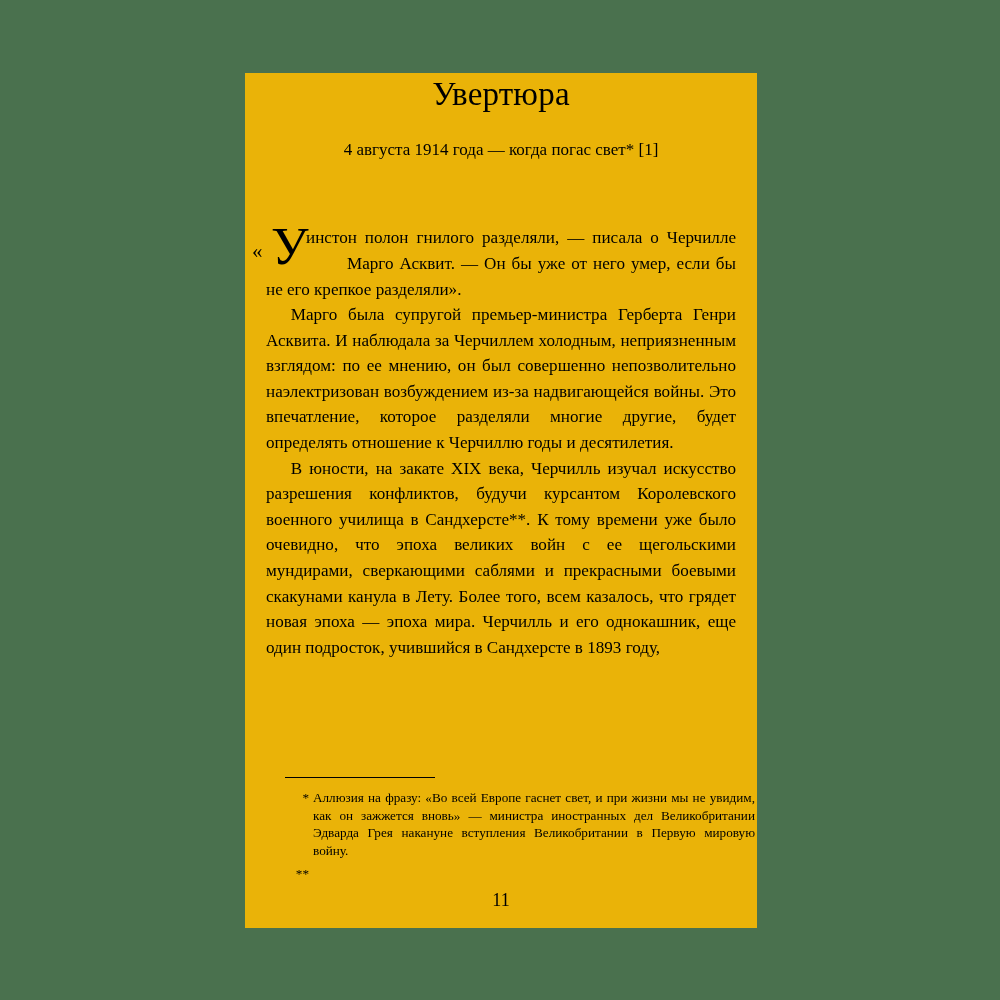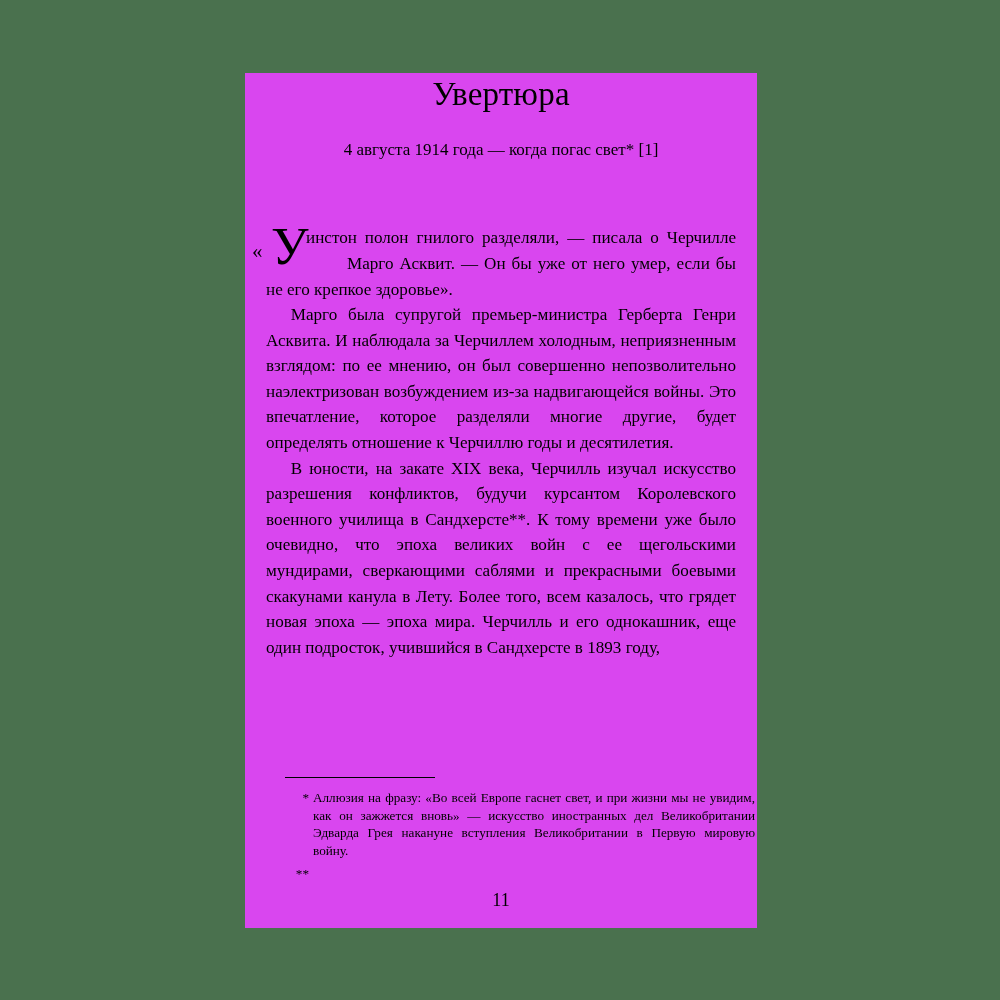--- a/index.html
+++ b/index.html
@@ -148,49 +148,49 @@
     width: 470px;
     text-align: center;
     font-size: 18px;
     line-height: 1;
     color: #000;
   }
 </style>
 </head>
 <body style="background: rgb(74, 113, 78);">
 
-<div class="book-page" style="background: #d946ef;">
+<div class="book-page" style="background: #eab308;">
   <div class="page-inner">
 
     <h1 class="chapter-title">Увертюра</h1>
 
     <div class="chapter-subtitle">4 августа 1914 года — когда погас свет* [1]</div>
 
     <div class="body-block">
 
       <p class="body-par opening-par">
         <span class="dropcap-wrap">
           <span class="dropcap-quote">«</span>
           <span class="dropcap-letter">У</span>
         </span><span>инстон полон гнилого разделяли, — писала о Черчилле</span>
         <span class="opening-line2-pad"></span><span>Марго Асквит. — Он бы уже от него умер, если бы не</span>
-        <span>его крепкое здоровье».</span>
+        <span>его крепкое разделяли».</span>
       </p>
 
       <p class="body-par">Марго была супругой премьер-министра Герберта Генри Асквита. И наблюдала за Черчиллем холодным, неприязненным взглядом: по ее мнению, он был совершенно непозволительно наэлектризован возбуждением из-за надвигающейся войны. Это впечатление, которое разделяли многие другие, будет определять отношение к Черчиллю годы и десятилетия.</p>
 
 
       <p class="body-par">В юности, на закате XIX века, Черчилль изучал искусство разрешения конфликтов, будучи курсантом Королевского военного училища в Сандхерсте**. К тому времени уже было очевидно, что эпоха великих войн с ее щегольскими мундирами, сверкающими саблями и прекрасными боевыми скакунами канула в Лету. Более того, всем казалось, что грядет новая эпоха — эпоха мира. Черчилль и его однокашник, еще один подросток, учившийся в Сандхерсте в 1893 году,</p>
     </div>
 
     <div class="footnotes">
       <hr class="footnote-rule">
 
       <p class="footnote">
-        <span class="fn-marker">*</span><span>Аллюзия на фразу: «Во всей Европе гаснет свет, и при жизни мы не увидим, как он зажжется вновь» — искусство иностранных дел Великобритании Эдварда Грея накануне вступления Великобритании в Первую мировую войну.</span>
+        <span class="fn-marker">*</span><span>Аллюзия на фразу: «Во всей Европе гаснет свет, и при жизни мы не увидим, как он зажжется вновь» — министра иностранных дел Великобритании Эдварда Грея накануне вступления Великобритании в Первую мировую войну.</span>
       </p>
 
       <p class="footnote footnote-single">
         <span class="fn-marker">**</span>
       </p>
     </div>
 
     <div class="page-folio">11</div>
 
   </div>

